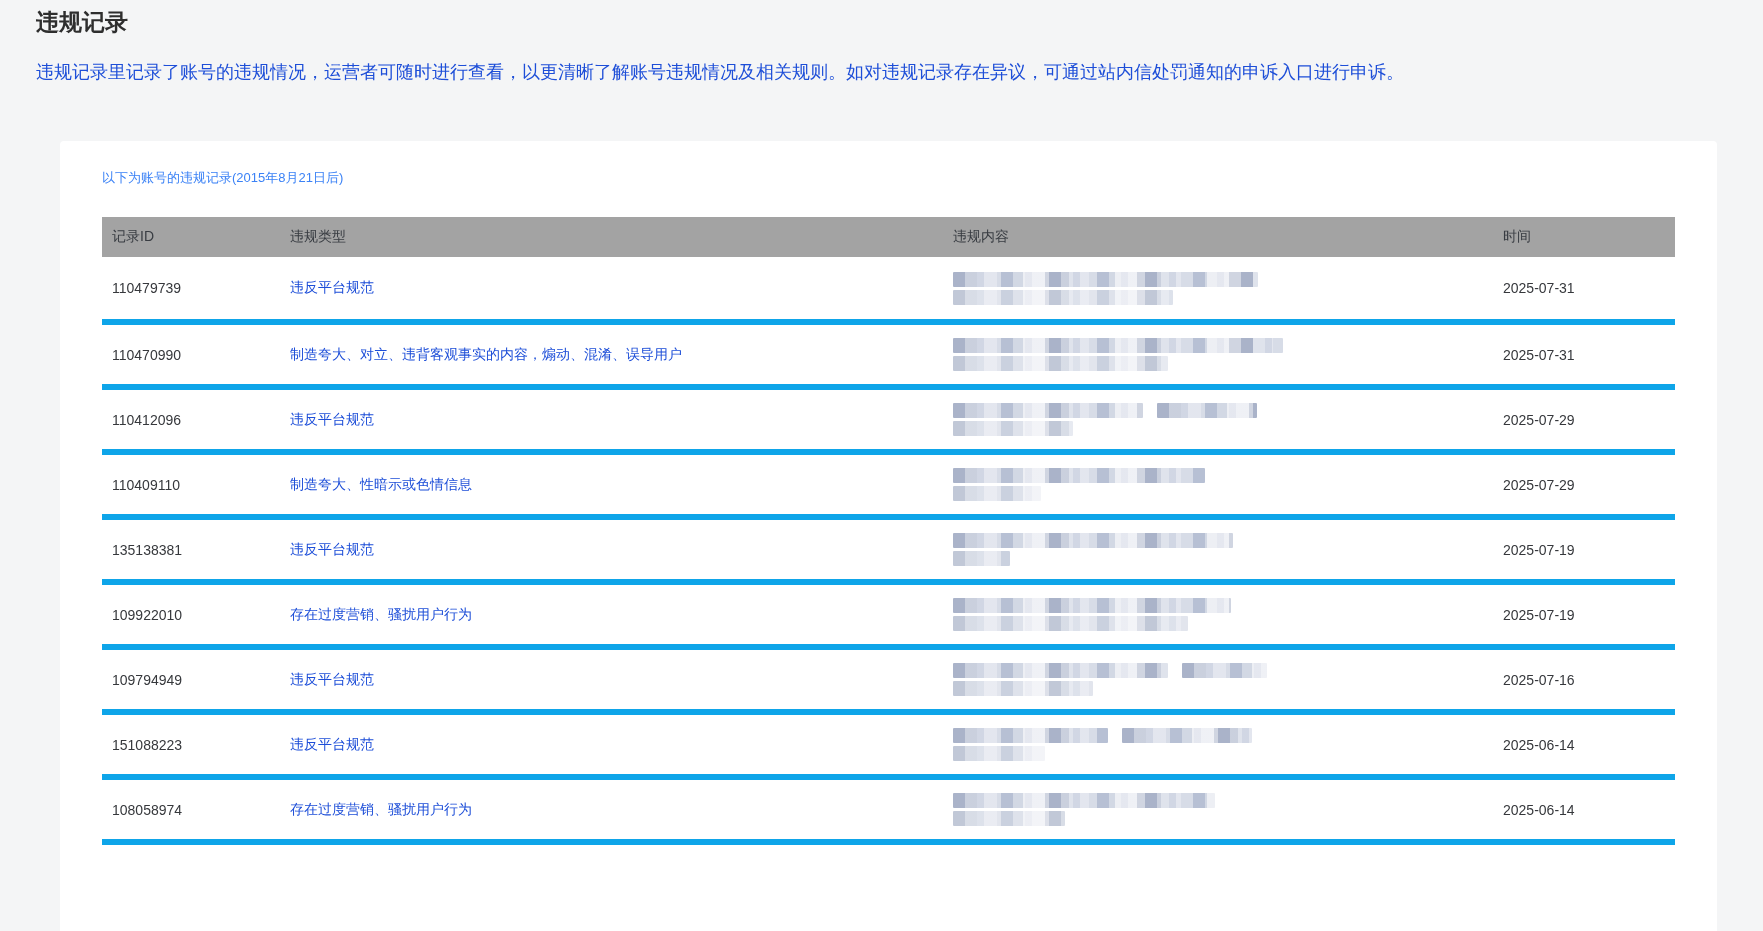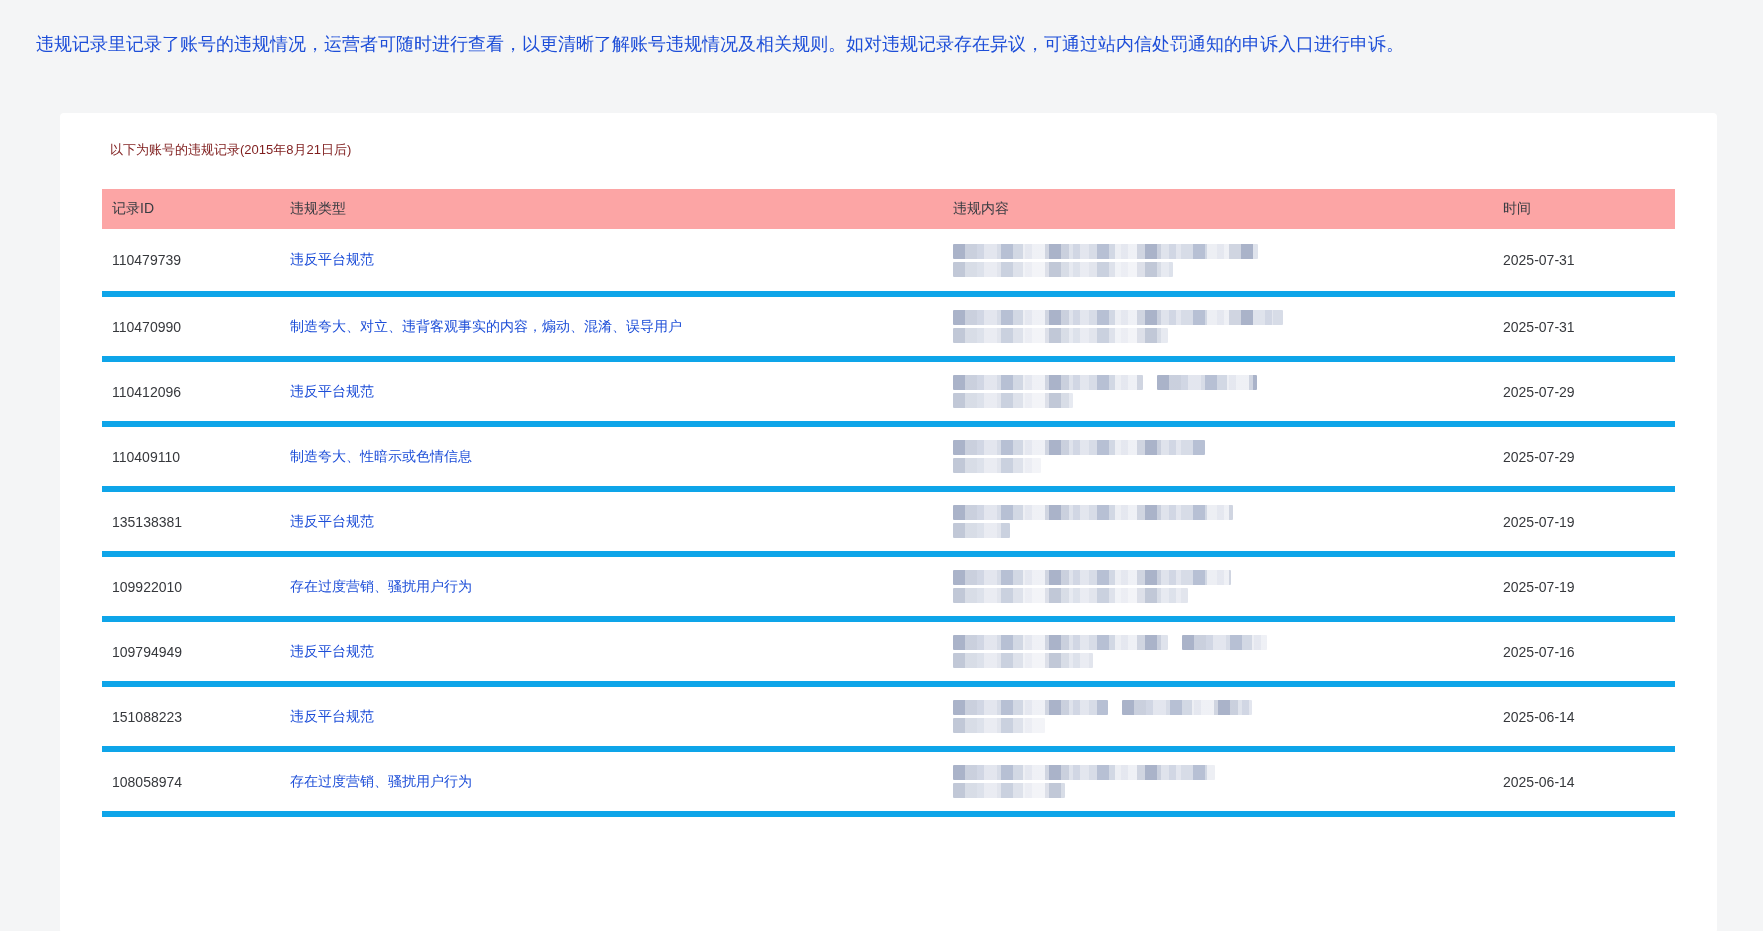--- a/index.html
+++ b/index.html
@@ -28,32 +28,31 @@
     margin: 60px 46px 0 60px;
     width: 1657px;
     height: 820px;
     background: #ffffff;
     border-radius: 4px;
   }
   .card-inner { padding: 28px 42px 0 42px; }
   .card-subtitle {
     font-size: 13px;
     line-height: 18px;
-    color: #7f1d1d;
-    margin-left: 8px;
+    color: #3b82f6;
   }
   table.violation-table {
     margin-top: 30px;
     width: 1573px;
     border-collapse: collapse;
     table-layout: fixed;
   }
   table.violation-table th {
     height: 40px;
-    background: #fca5a5;
+    background: #a3a3a3;
     font-size: 14px;
     font-weight: 400;
     color: #383c42;
     text-align: left;
     padding: 0 0 0 10px;
     vertical-align: middle;
   }
   table.violation-table td {
     height: 65px;
     padding: 0 0 0 10px;
@@ -84,20 +83,21 @@
         #ccd2e1 24px 44px,
         #b7c0d4 44px 70px,
         #e2e5ee 70px 92px);
   }
   .mask-line.line2 .mask-seg { opacity: 0.72; }
 </style>
 </head>
 <body>
 
 <div class="page-header">
+  <h1 class="page-title">违规记录</h1>
   <p class="page-desc">违规记录里记录了账号的违规情况，运营者可随时进行查看，以更清晰了解账号违规情况及相关规则。如对违规记录存在异议，可通过站内信处罚通知的申诉入口进行申诉。</p>
 </div>
 
 <div class="card">
   <div class="card-inner">
     <div class="card-subtitle">以下为账号的违规记录(2015年8月21日后)</div>
     <table class="violation-table">
       <colgroup>
         <col style="width:178px">
         <col style="width:663px">

